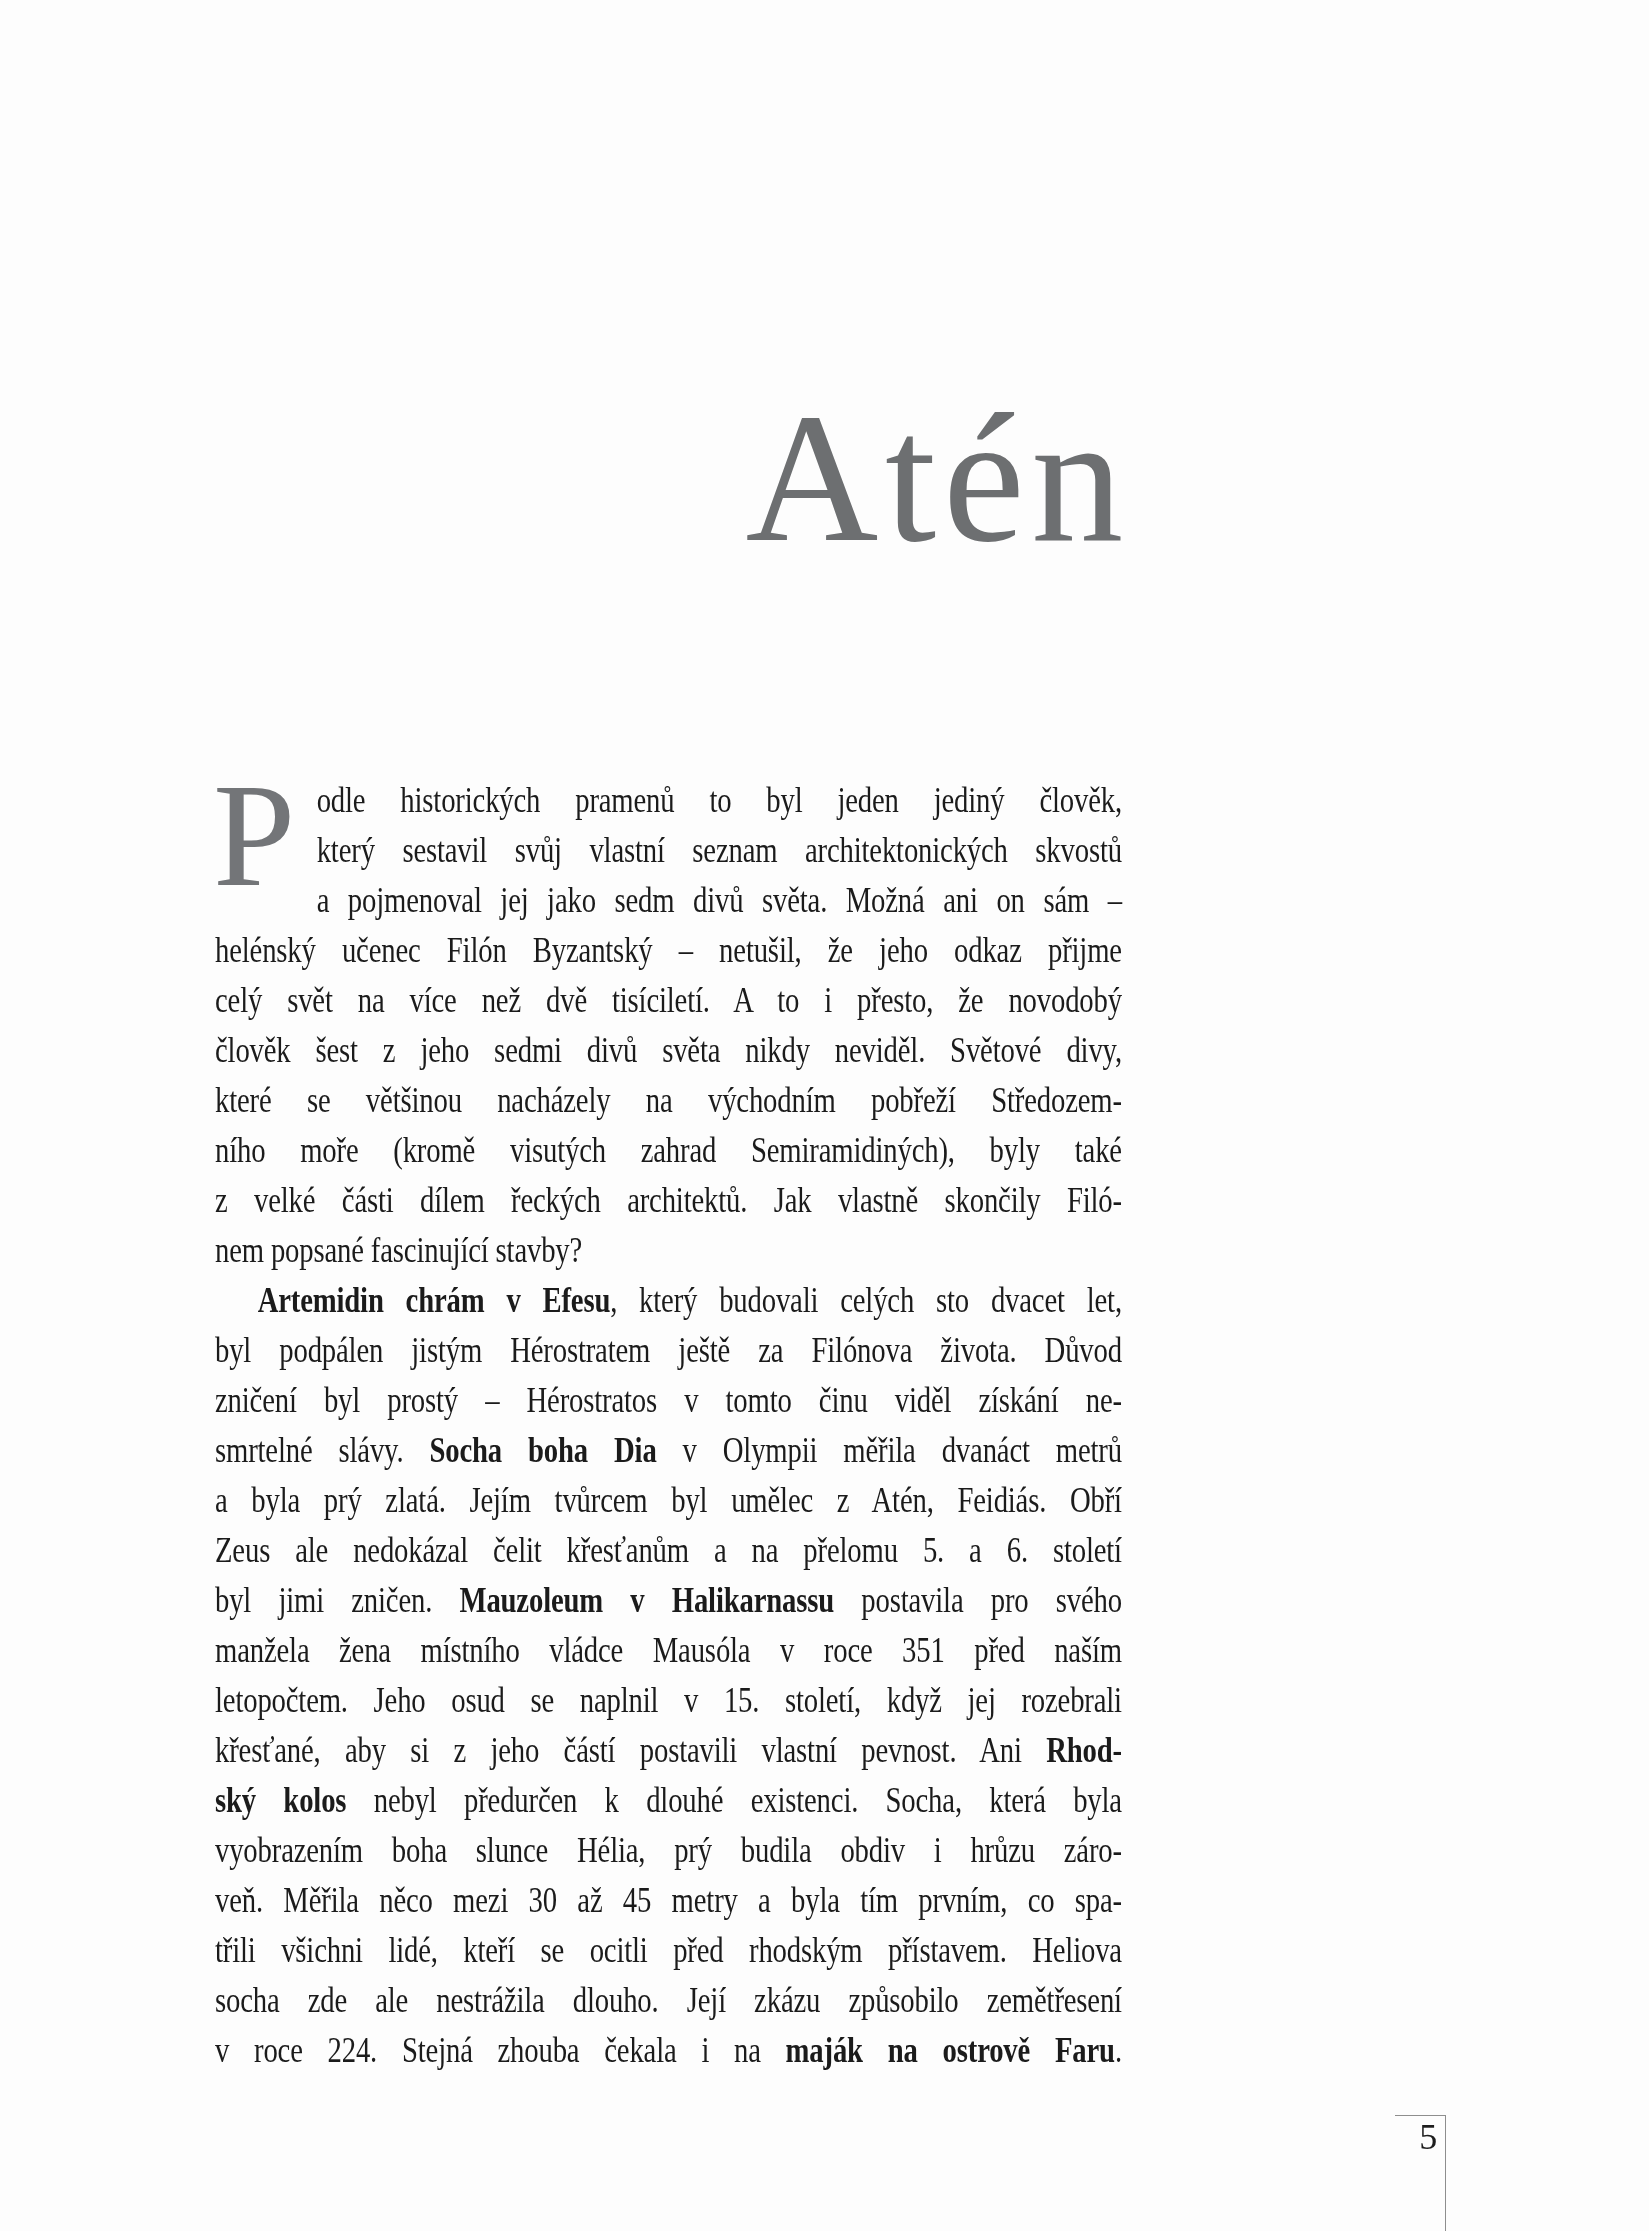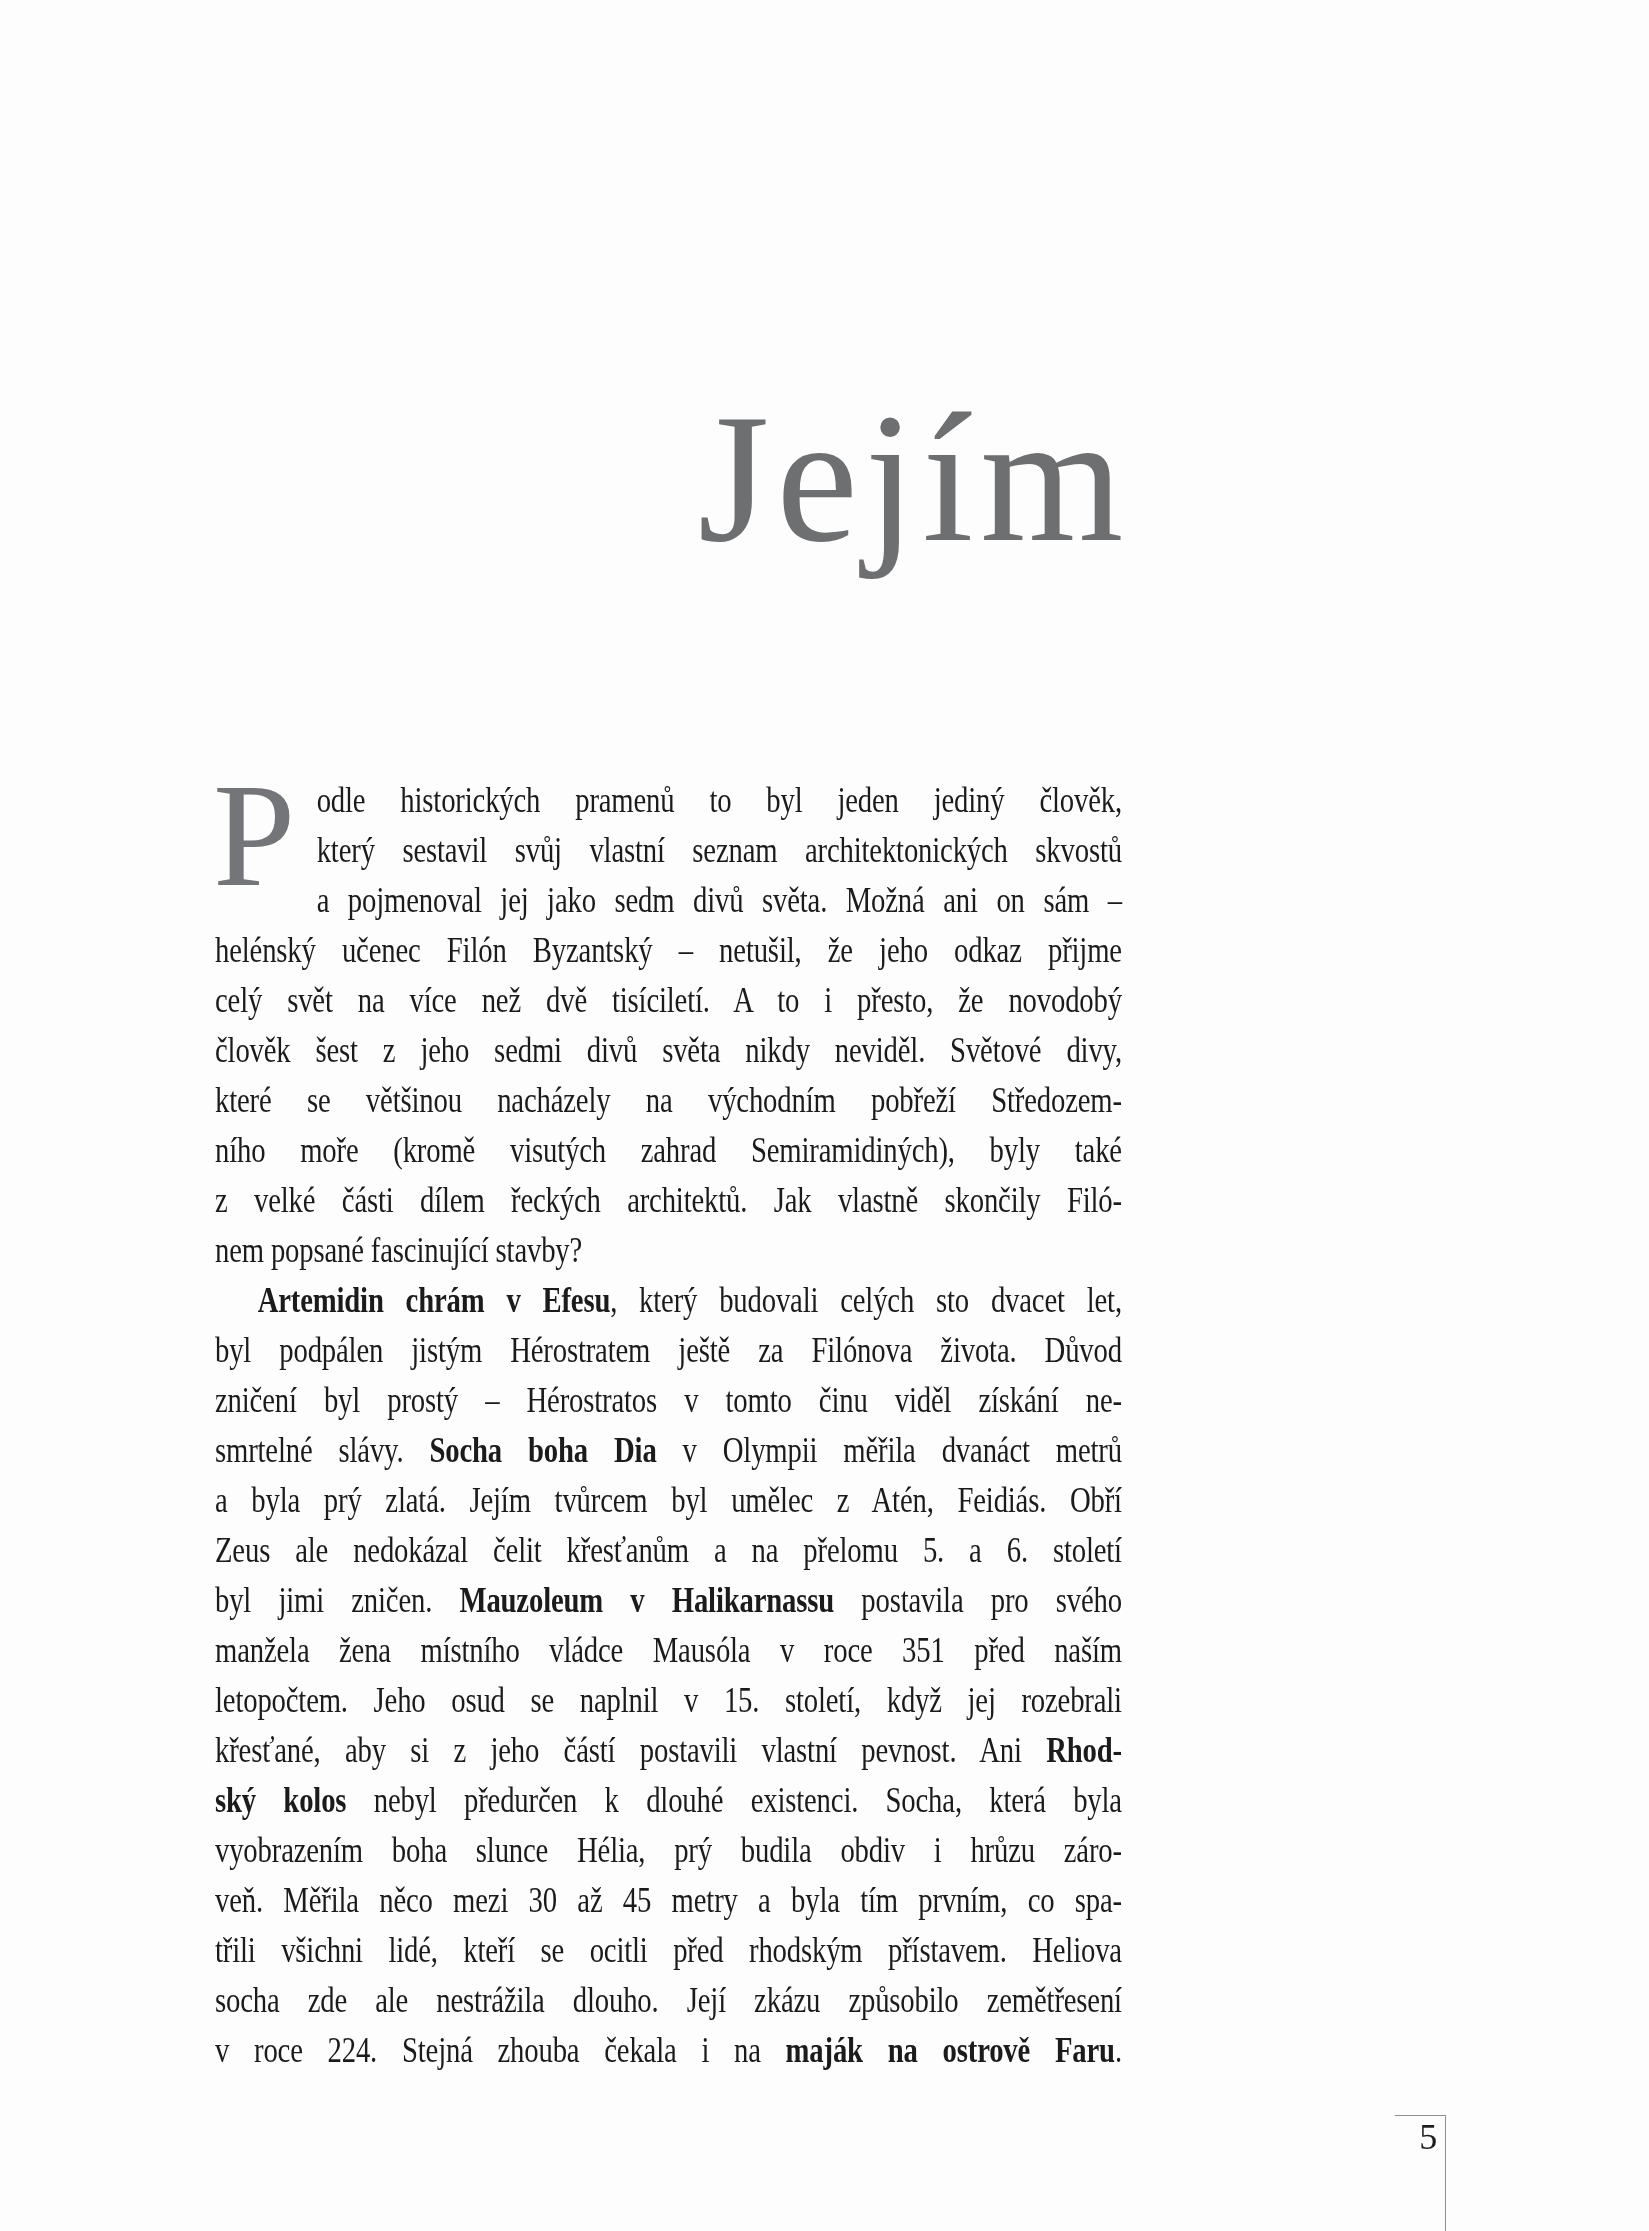--- a/index.html
+++ b/index.html
@@ -83,21 +83,21 @@
     font-size: 36px;
     line-height: 36px;
     color: #1d1d1d;
   }
 </style>
 </head>
 <body>
 
 <div class="page">
 
-  <div class="chapter-title">Jejím</div>
+  <div class="chapter-title">Atén</div>
 
   <div class="drop-cap">P</div>
 
   <div class="text-block">
       <div>
         <div class="dropcap-spacer"></div>
         <div class="line"><span>odle historických pramenů to byl jeden jediný člověk,</span></div>
         <div class="line"><span>který sestavil svůj vlastní seznam architektonických skvostů</span></div>
         <div class="line"><span>a pojmenoval jej jako sedm divů světa. Možná ani on sám –</span></div>
         <div class="line"><span>helénský učenec Filón Byzantský – netušil, že jeho odkaz přijme</span></div>

